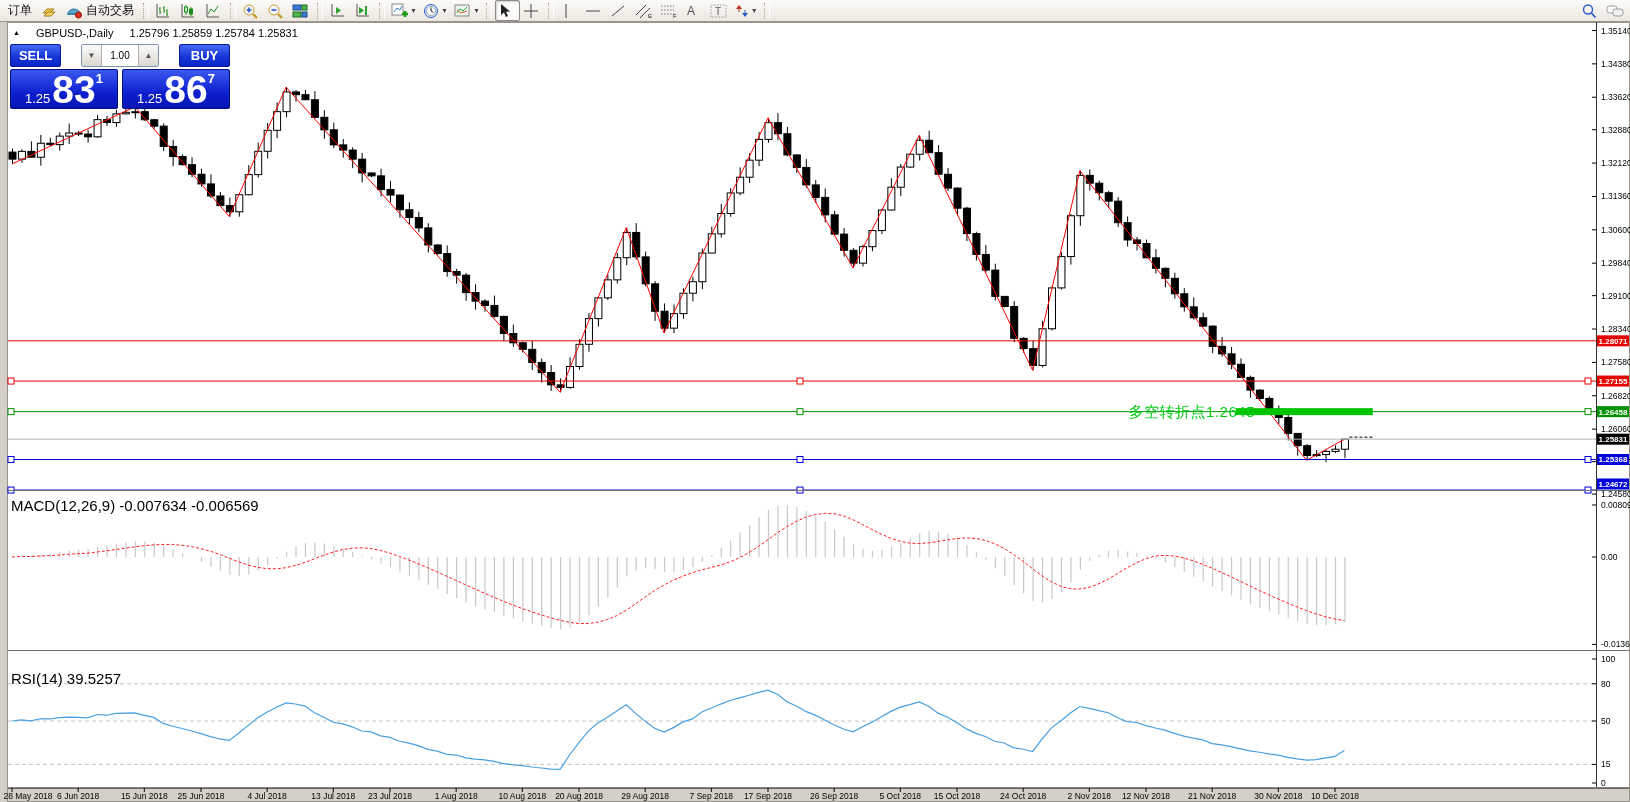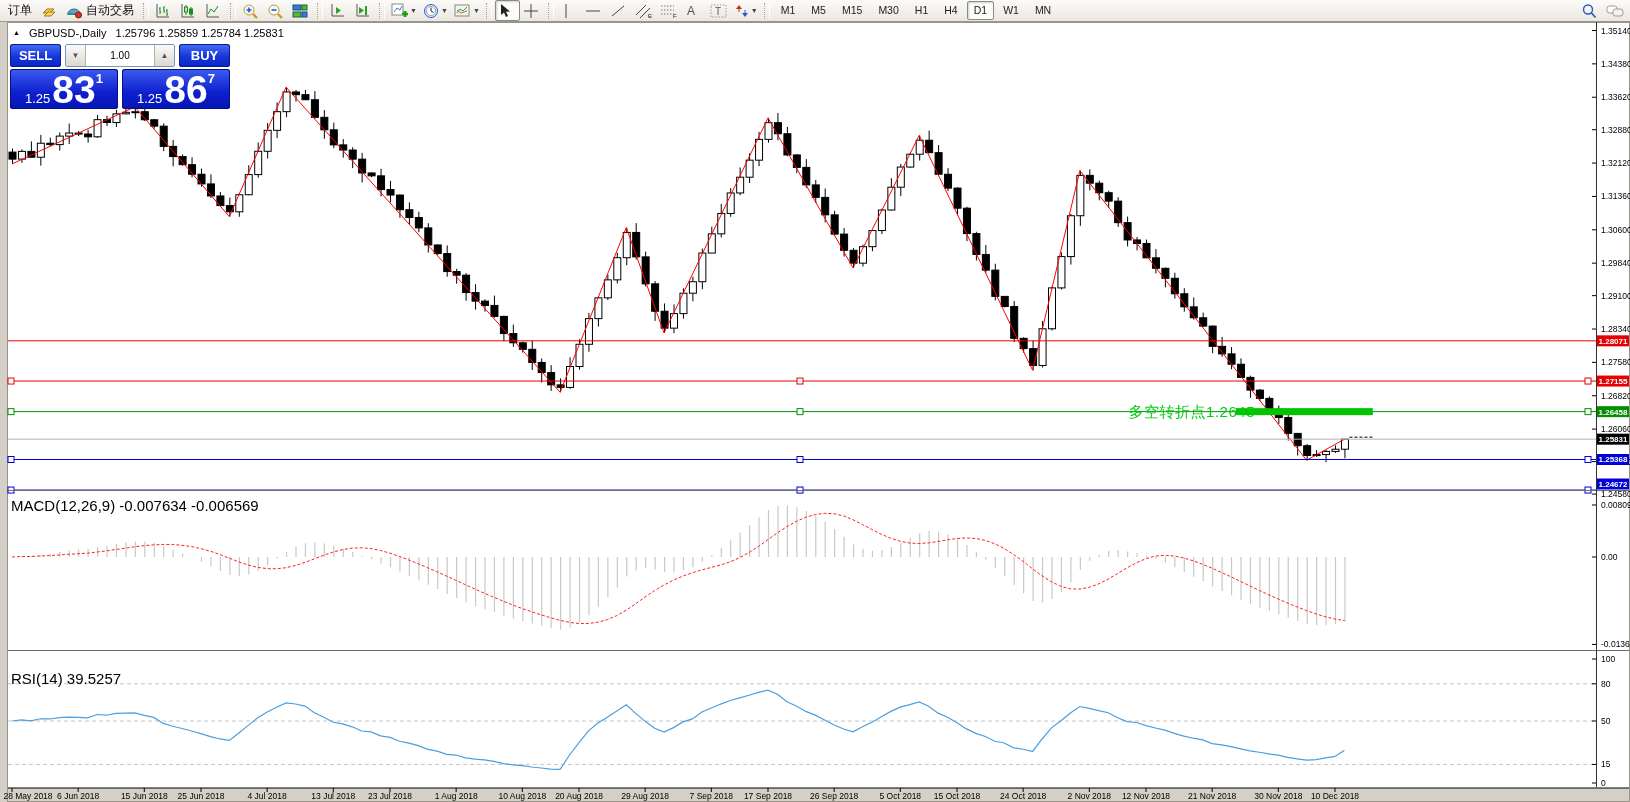--- a/index.html
+++ b/index.html
@@ -16,25 +16,25 @@
   .tlabel{font-size:12px;color:#111;padding:0 3px;white-space:nowrap}
   .caret{font-size:7px;color:#444;margin-left:2px}
   .tfbtn{font-size:10.5px;color:#222;padding:0 6px;margin:0 1px;height:17px;line-height:17px;
          border:1px solid transparent;border-radius:2px;flex:0 0 auto}
   .tfbtn.active{background:#fdfdfb;border:1px solid #8e8a81;box-shadow:inset 1px 1px 2px rgba(0,0,0,.18)}
   .spacer{flex:1 1 auto}
   
   .chart-window{position:absolute;left:0;top:22px;width:1630px;height:780px;background:#d4d0c8}
   .chart-canvas{position:absolute;left:0;top:0}
   .chart-title{position:absolute;left:13px;top:5px;font-size:11px;color:#000;z-index:5;
-               display:flex;gap:9px;align-items:center;white-space:nowrap}
+               display:flex;gap:16px;align-items:center;white-space:nowrap}
   .chart-title .tri{font-size:7px;position:relative;top:-1px}
   
   .trade-panel{position:absolute;left:10px;top:22px;width:220px;z-index:10}
-  .tp-row1{display:flex;height:23px;gap:0}
+  .tp-row1{display:flex;height:23px;gap:16px}
   .tp-btn{width:51px;height:23px;border-radius:3px;color:#fff;font-weight:bold;font-size:13px;
           display:flex;align-items:center;justify-content:center;
           background:linear-gradient(#4a6ef5,#1736d8 55%,#0a24c8);box-shadow:inset 0 0 0 1px #0a1a90}
   .tp-spin{flex:1;display:flex;margin:0 4px;border:1px solid #7d94b5;background:#fff;border-radius:2px;overflow:hidden}
   .tp-dec,.tp-inc{width:19px;background:linear-gradient(#fafafa,#dcd8d0);color:#555;font-size:8px;
           display:flex;align-items:center;justify-content:center;border-left:1px solid #b5b1a8;border-right:1px solid #b5b1a8}
   .tp-dec{border-left:none}.tp-inc{border-right:none}
   .tp-vol{flex:1;display:flex;align-items:center;justify-content:center;font-size:10px;color:#000}
   .tp-row2{display:flex;gap:4px;margin-top:2px}
   .tp-price{flex:1;height:37px;border-radius:3px;color:#fff;display:flex;align-items:flex-end;
@@ -212,31 +212,20 @@
   <div class="tbtn">
     <svg class="icon" width="14" height="16">
         <polygon points="4,2 7,6 1,6" fill="#c03020"></polygon>
         <polygon points="10,14 13,10 7,10" fill="#2a58c8"></polygon>
         <line x1="4" y1="6" x2="4" y2="9" stroke="#c03020"></line>
         <line x1="10" y1="10" x2="10" y2="7" stroke="#2a58c8"></line>
       </svg>
     <span class="caret">▼</span>
   </div>
   <div class="grip"></div>
-  <div style="display:flex">
-      <div class="tfbtn">M1</div>
-      <div class="tfbtn">M5</div>
-      <div class="tfbtn">M15</div>
-      <div class="tfbtn">M30</div>
-      <div class="tfbtn">H1</div>
-      <div class="tfbtn">H4</div>
-      <div class="tfbtn active">D1</div>
-      <div class="tfbtn">W1</div>
-      <div class="tfbtn">MN</div>
-    </div>
   <div class="spacer"></div>
   <div class="tbtn">
     <svg class="icon" width="16" height="16">
         <circle cx="7" cy="6.5" r="4.5" fill="none" stroke="#2a58c8" stroke-width="1.4"></circle>
         <line x1="10.5" y1="10" x2="14.5" y2="14.5" stroke="#2a58c8" stroke-width="1.8"></line>
       </svg>
   </div>
   <div class="tbtn">
     <svg class="icon" width="18" height="16">
         <rect x="1" y="3" width="10" height="7" rx="2.5" fill="#fff" stroke="#999"></rect>

